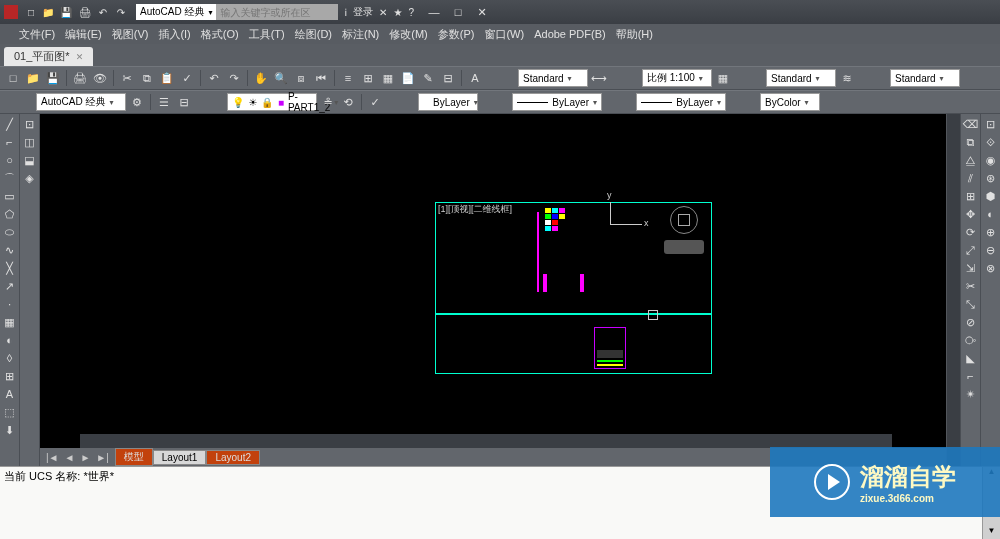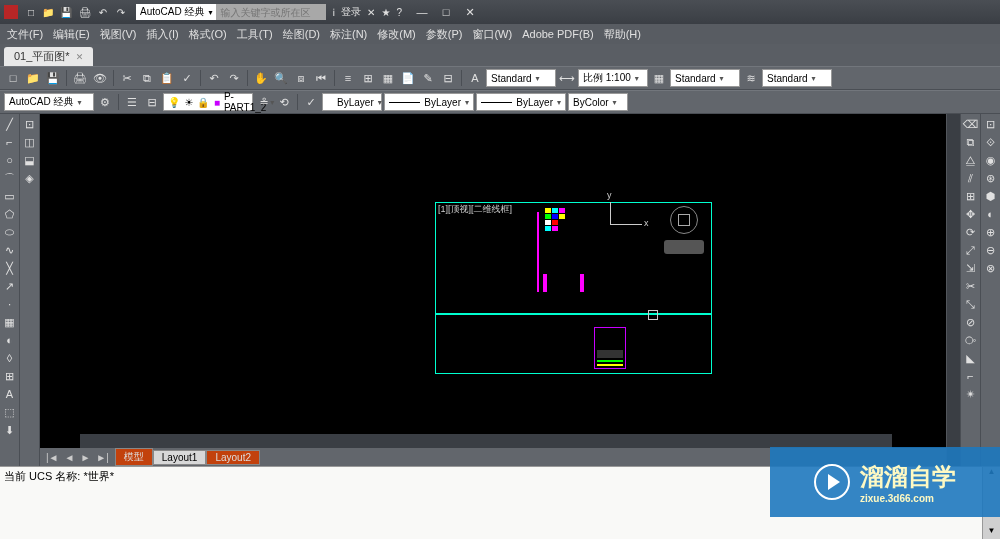--- a/index.html
+++ b/index.html
@@ -4,33 +4,33 @@
 <style>
 * { margin: 0; padding: 0; box-sizing: border-box; font-family: "Microsoft YaHei", SimSun, sans-serif; }
 body { width: 1000px; height: 539px; background: #5a5e64; overflow: hidden; font-size: 11px; color: #e0e0e0; }
 .titlebar { height: 24px; background: linear-gradient(#4a4e54,#3a3e44); display: flex; align-items: center; padding: 0 4px; }
 .titlebar .logo { width: 14px; height: 14px; background: #b82626; margin-right: 6px; }
 .titlebar .qat { display: flex; gap: 4px; align-items: center; }
 .titlebar .qat .ico { width: 14px; height: 14px; display: flex; align-items: center; justify-content: center; font-size: 10px; }
 .titlebar .ws { background: #fff; color: #000; padding: 1px 4px; margin-left: 8px; font-size: 10px; display: flex; align-items: center; gap: 4px; }
 .titlebar .ws .dd { font-size: 8px; }
 .titlebar .title { flex: 1; text-align: center; font-size: 11px; color: #d0d0d0; }
-.titlebar .search { background: #a8a8a8; color: #555; width: 110px; height: 16px; font-size: 10px; padding: 0 4px; border: none; }
+.titlebar .search { background: #a8a8a8; color: #555; width: 122px; height: 16px; font-size: 10px; padding: 0 4px; border: none; }
 .titlebar .right { display: flex; gap: 6px; align-items: center; margin-left: 6px; font-size: 10px; }
 .titlebar .winbtns { display: flex; margin-left: 8px; }
 .titlebar .winbtns span { width: 24px; height: 16px; display: flex; align-items: center; justify-content: center; font-size: 11px; }
-.menubar { height: 20px; background: #585c62; display: flex; align-items: center; padding: 0 3px; gap: 2px; }
+.menubar { height: 20px; background: #585c62; display: flex; align-items: center; padding: 0 15px; gap: 2px; }
 .menubar span { font-size: 11px; padding: 2px 4px; white-space: nowrap; }
 .doc-tabs { height: 22px; background: #5a5e64; display: flex; align-items: flex-end; padding-left: 4px; }
 .doc-tabs .tab { background: #e8e8e8; color: #333; padding: 2px 10px; border-radius: 3px 3px 0 0; font-size: 11px; display: flex; align-items: center; gap: 6px; }
 .doc-tabs .tab .x { font-size: 9px; color: #888; }
 .toolbar { height: 24px; background: #62666c; border-top: 1px solid #72767c; border-bottom: 1px solid #4a4e54; display: flex; align-items: center; padding: 0 4px; gap: 2px; }
 .toolbar .ico { width: 18px; height: 18px; display: flex; align-items: center; justify-content: center; font-size: 11px; }
 .toolbar .sep { width: 1px; height: 16px; background: #4a4e54; margin: 0 2px; }
-.toolbar .combo { background: #fff; color: #000; border: 1px solid #999; height: 18px; font-size: 10px; padding: 0 4px; display: flex; align-items: center; gap: 4px; }
+.toolbar .combo { background: #fff; color: #000; border: 1px solid #999; height: 18px; font-size: 10px; padding: 0 4px; display: flex; align-items: center; gap: 4px; margin-left: 32px; }
 .toolbar .combo .dd { font-size: 8px; color: #555; }
 .toolbar .layer-combo { width: 90px; }
 .toolbar .linetype { width: 90px; display: flex; align-items: center; }
 .toolbar .linetype .line { flex: 1; height: 1px; background: #000; }
 .workarea { position: relative; height: 352px; display: flex; }
 .left-tools { width: 20px; background: #62666c; display: flex; flex-direction: column; align-items: center; gap: 2px; padding-top: 2px; border-right: 1px solid #4a4e54; }
 .left-tools .ico { width: 16px; height: 16px; font-size: 11px; display: flex; align-items: center; justify-content: center; }
 .left-tools2 { width: 20px; background: #62666c; display: flex; flex-direction: column; align-items: center; gap: 2px; padding-top: 2px; border-right: 1px solid #4a4e54; }
 .left-tools2 .ico { width: 16px; height: 16px; font-size: 11px; display: flex; align-items: center; justify-content: center; }
 .canvas { flex: 1; background: #000; position: relative; overflow: hidden; }

